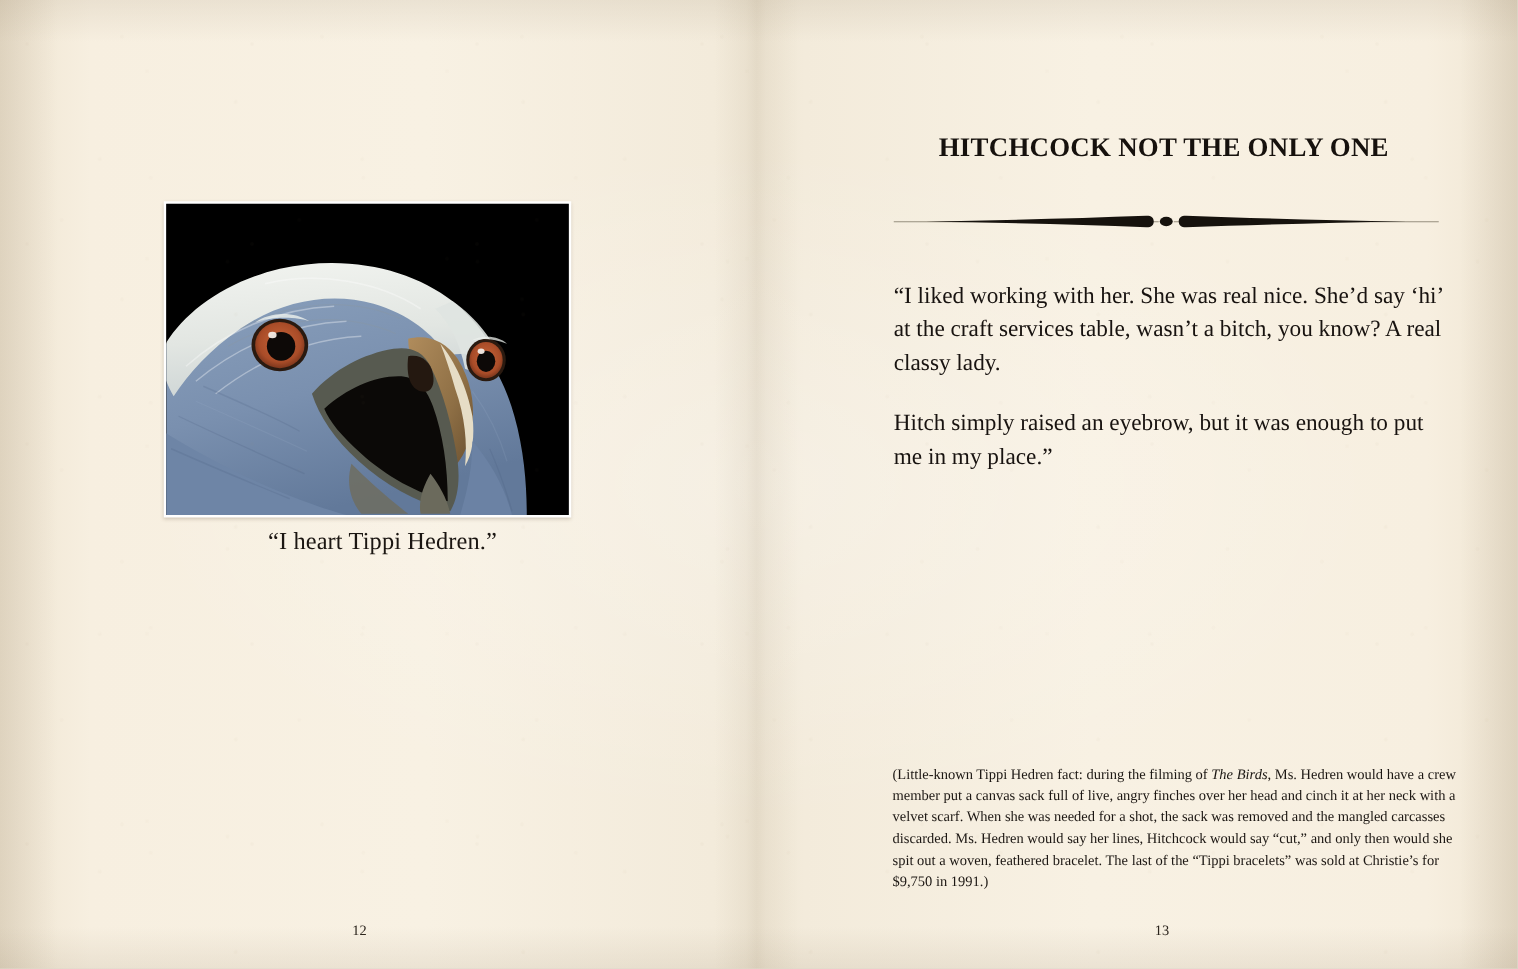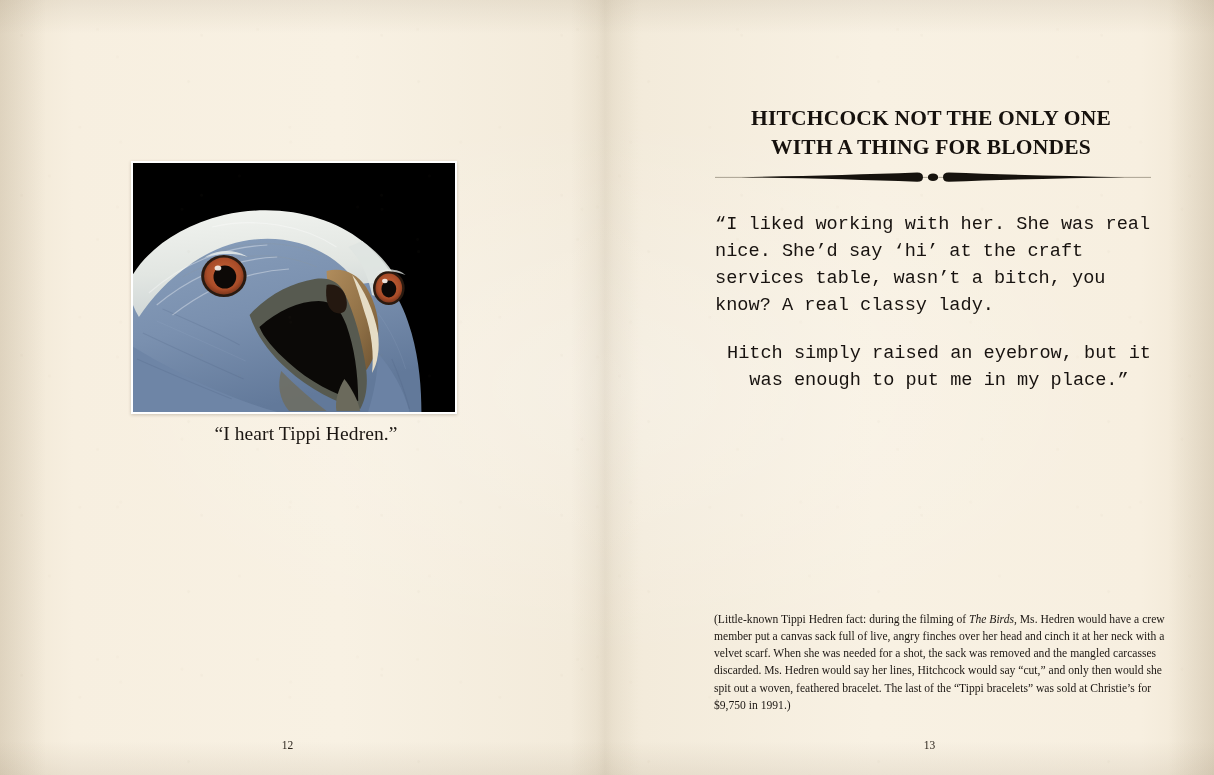--- a/index.html
+++ b/index.html
@@ -148,22 +148,22 @@
   .divider svg { display: block; width: 100%; height: 100%; }
   .body-copy {
     position: absolute;
     left: 95px;
     top: 211px;
     width: 448px;
     font-size: 18.6px;
     line-height: 1.455;
     color: #181310;
   }
-  .body-copy p { margin: 0 0 21px 0; font-family: Liberation Mono, monospace; }
-  .body-copy p:last-child { margin-bottom: 0; text-align: center; }
+  .body-copy p { margin: 12px 0 21px 0; }
+  .body-copy p:last-child { margin-bottom: 0; }
   .footnote {
     position: absolute;
     left: 94px;
     top: 611px;
     width: 456px;
     font-size: 11.6px;
     line-height: 1.48;
     color: #1c1713;
   }
   .footnote em { }
@@ -292,21 +292,20 @@
 
     <div class="caption">“I heart Tippi Hedren.”</div>
 
     <div class="folio folio-left">12</div>
   </div>
 
   <div class="page-right">
 
     <div class="headline">
       <span class="ln">HITCHCOCK NOT THE ONLY ONE</span>
-      <span class="ln">WITH A THING FOR BLONDES</span>
     </div>
 
     <div class="divider">
       <svg viewBox="0 0 440 22" preserveAspectRatio="none">
 
         <path d="M 2 11.4 L 214 11.4" stroke="#6c6353" stroke-width="0.55" fill="none"></path>
         <path d="M 226 11.4 L 438 11.4" stroke="#6c6353" stroke-width="0.55" fill="none"></path>
 
         <path d="M 28 11.2 C 90 10.2 150 8.6 204 6.6 C 208 6.5 210 8 210 11.2
                  C 210 14.4 208 15.9 204 15.8 C 150 13.8 90 12.2 28 11.2 Z" fill="#16120d"></path>

